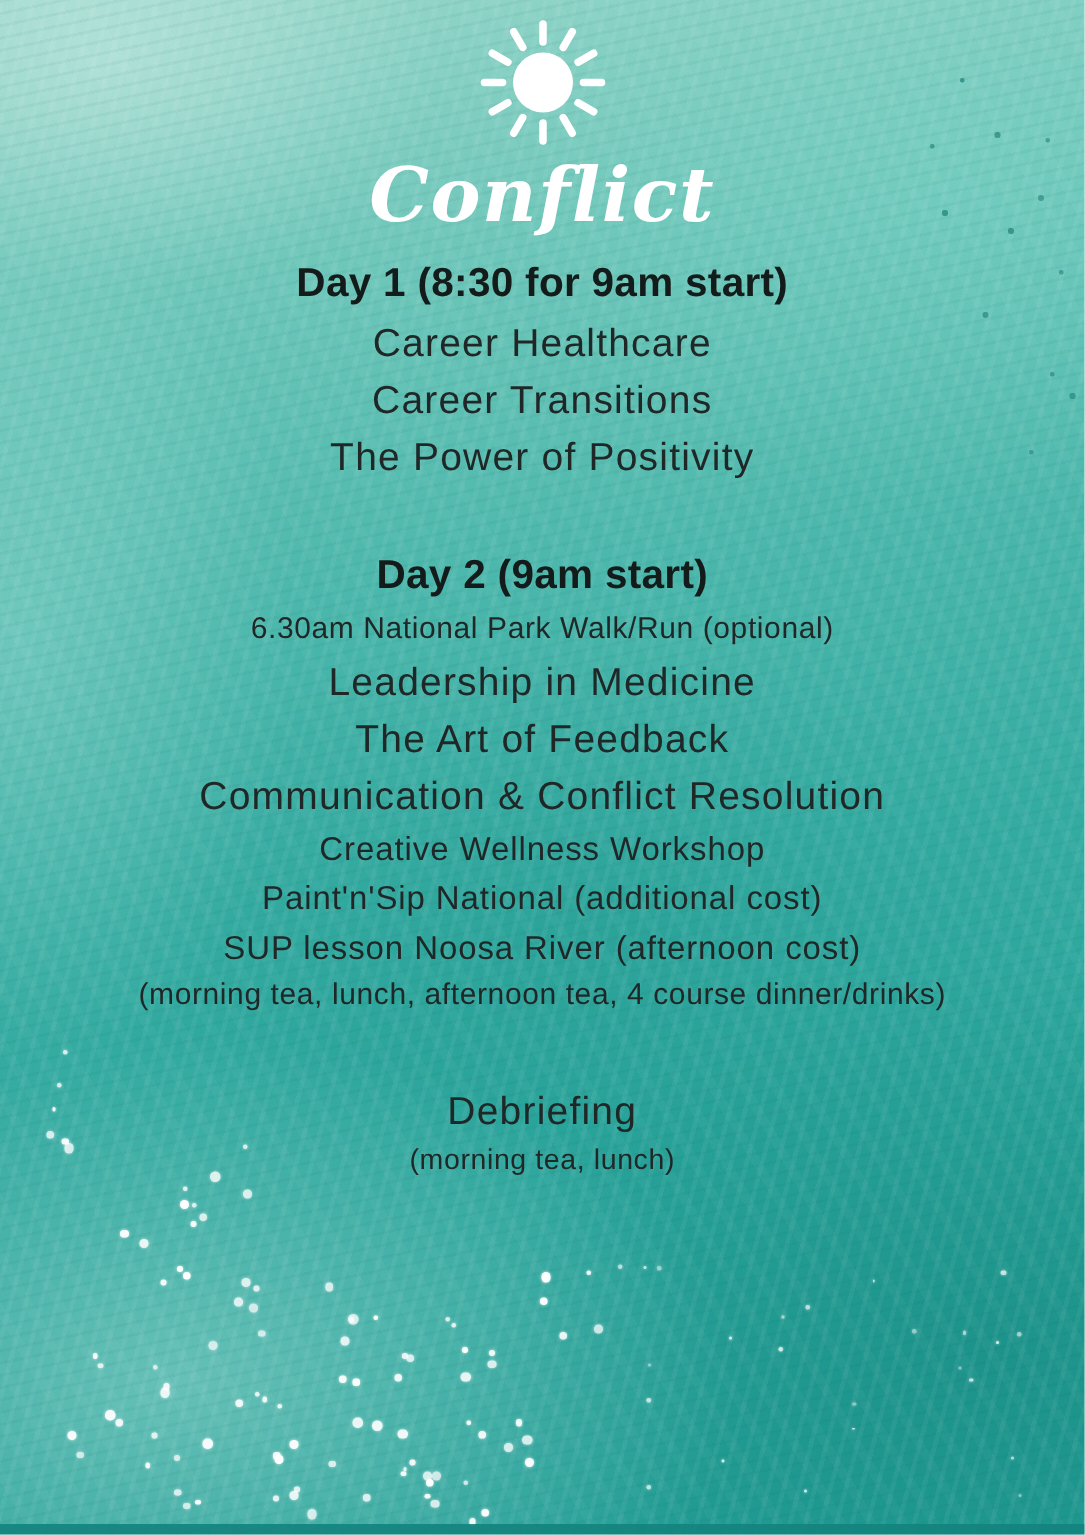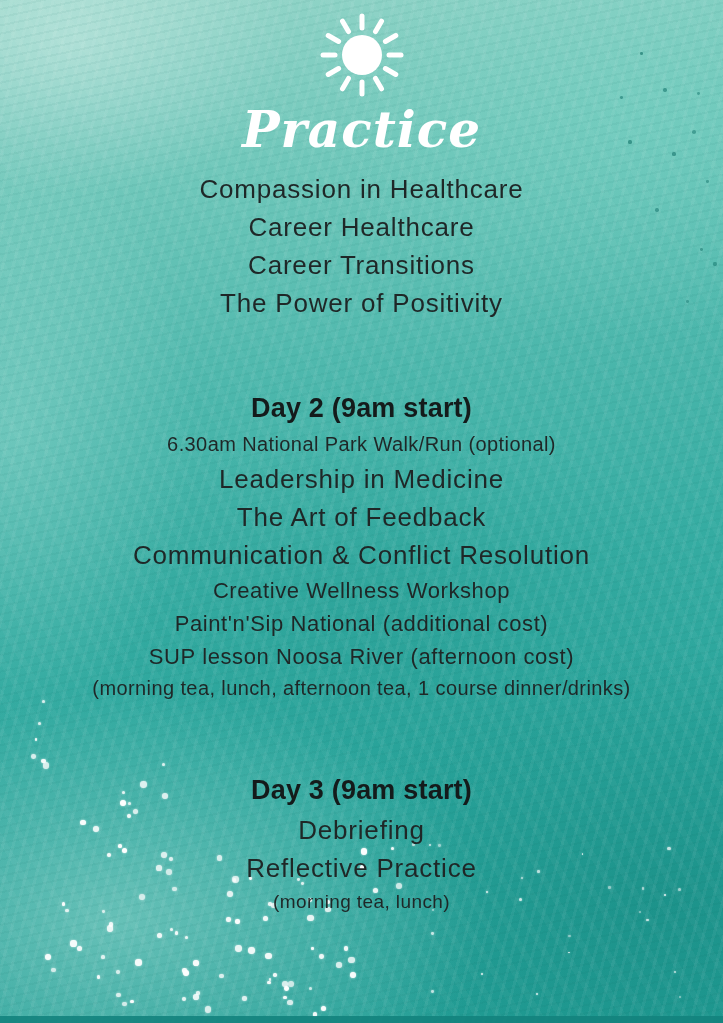--- a/index.html
+++ b/index.html
@@ -54,21 +54,21 @@
   .title {
     font-family: "DejaVu Serif", serif;
     font-style: italic;
     font-weight: 700;
     font-size: 50px;
     line-height: 1.0;
     color: var(--title-white, #ffffff);
     margin: 8px 0 15px 0;
     letter-spacing: 1px;
   }
-  .day { margin-top: 68px; }
+  .day { margin-top: 42px; }
   .day:first-of-type { margin-top: 0; }
   .line-heading {
     margin: 0 0 3px 0;
     font-size: 27px; font-weight: 700;
     line-height: 36px;
     letter-spacing: 0.2px;
     color: var(--heading-dark, #141b1b);
   }
   p { margin: 0; color: var(--text-dark, #1f2727); }
   .line-session  { font-size: 26px; line-height: 38px; letter-spacing: 0.8px; }
@@ -229,42 +229,40 @@
         <line x1="25" y1="42" x2="13" y2="42"></line>
         <line x1="28.6" y1="28.5" x2="18.2" y2="22.5"></line>
         <line x1="38.5" y1="18.6" x2="32.5" y2="8.2"></line>
         <line x1="52" y1="15" x2="52" y2="3"></line>
         <line x1="65.5" y1="18.6" x2="71.5" y2="8.2"></line>
         <line x1="75.4" y1="28.5" x2="85.8" y2="22.5"></line>
       </g>
       <circle cx="52" cy="42" r="20" fill="#ffffff"></circle>
     </svg>
 
-    <h1 class="title">Practice</h1>
+    <h1 class="title">Conflict</h1>
 
     <section class="day">
-      <p class="line-session">Compassion in Healthcare</p>
+      <h2 class="line-heading">Day 1 (8:30 for 9am start)</h2>
       <p class="line-session">Career Healthcare</p>
       <p class="line-session">Career Transitions</p>
       <p class="line-session">The Power of Positivity</p>
     </section>
 
     <section class="day">
       <h2 class="line-heading">Day 2 (9am start)</h2>
       <p class="line-note">6.30am National Park Walk/Run (optional)</p>
       <p class="line-session">Leadership in Medicine</p>
       <p class="line-session">The Art of Feedback</p>
       <p class="line-session">Communication &amp; Conflict Resolution</p>
       <p class="line-workshop">Creative Wellness Workshop</p>
       <p class="line-workshop">Paint'n'Sip National (additional cost)</p>
       <p class="line-workshop">SUP lesson Noosa River (afternoon cost)</p>
-      <p class="line-note">(morning tea, lunch, afternoon tea, 1 course dinner/drinks)</p>
+      <p class="line-note">(morning tea, lunch, afternoon tea, 4 course dinner/drinks)</p>
     </section>
 
     <section class="day">
-      <h2 class="line-heading">Day 3 (9am start)</h2>
       <p class="line-session">Debriefing</p>
-      <p class="line-session">Reflective Practice</p>
       <p class="line-note-sm">(morning tea, lunch)</p>
     </section>
 
   </div>
 </div>
 
 </body></html>

